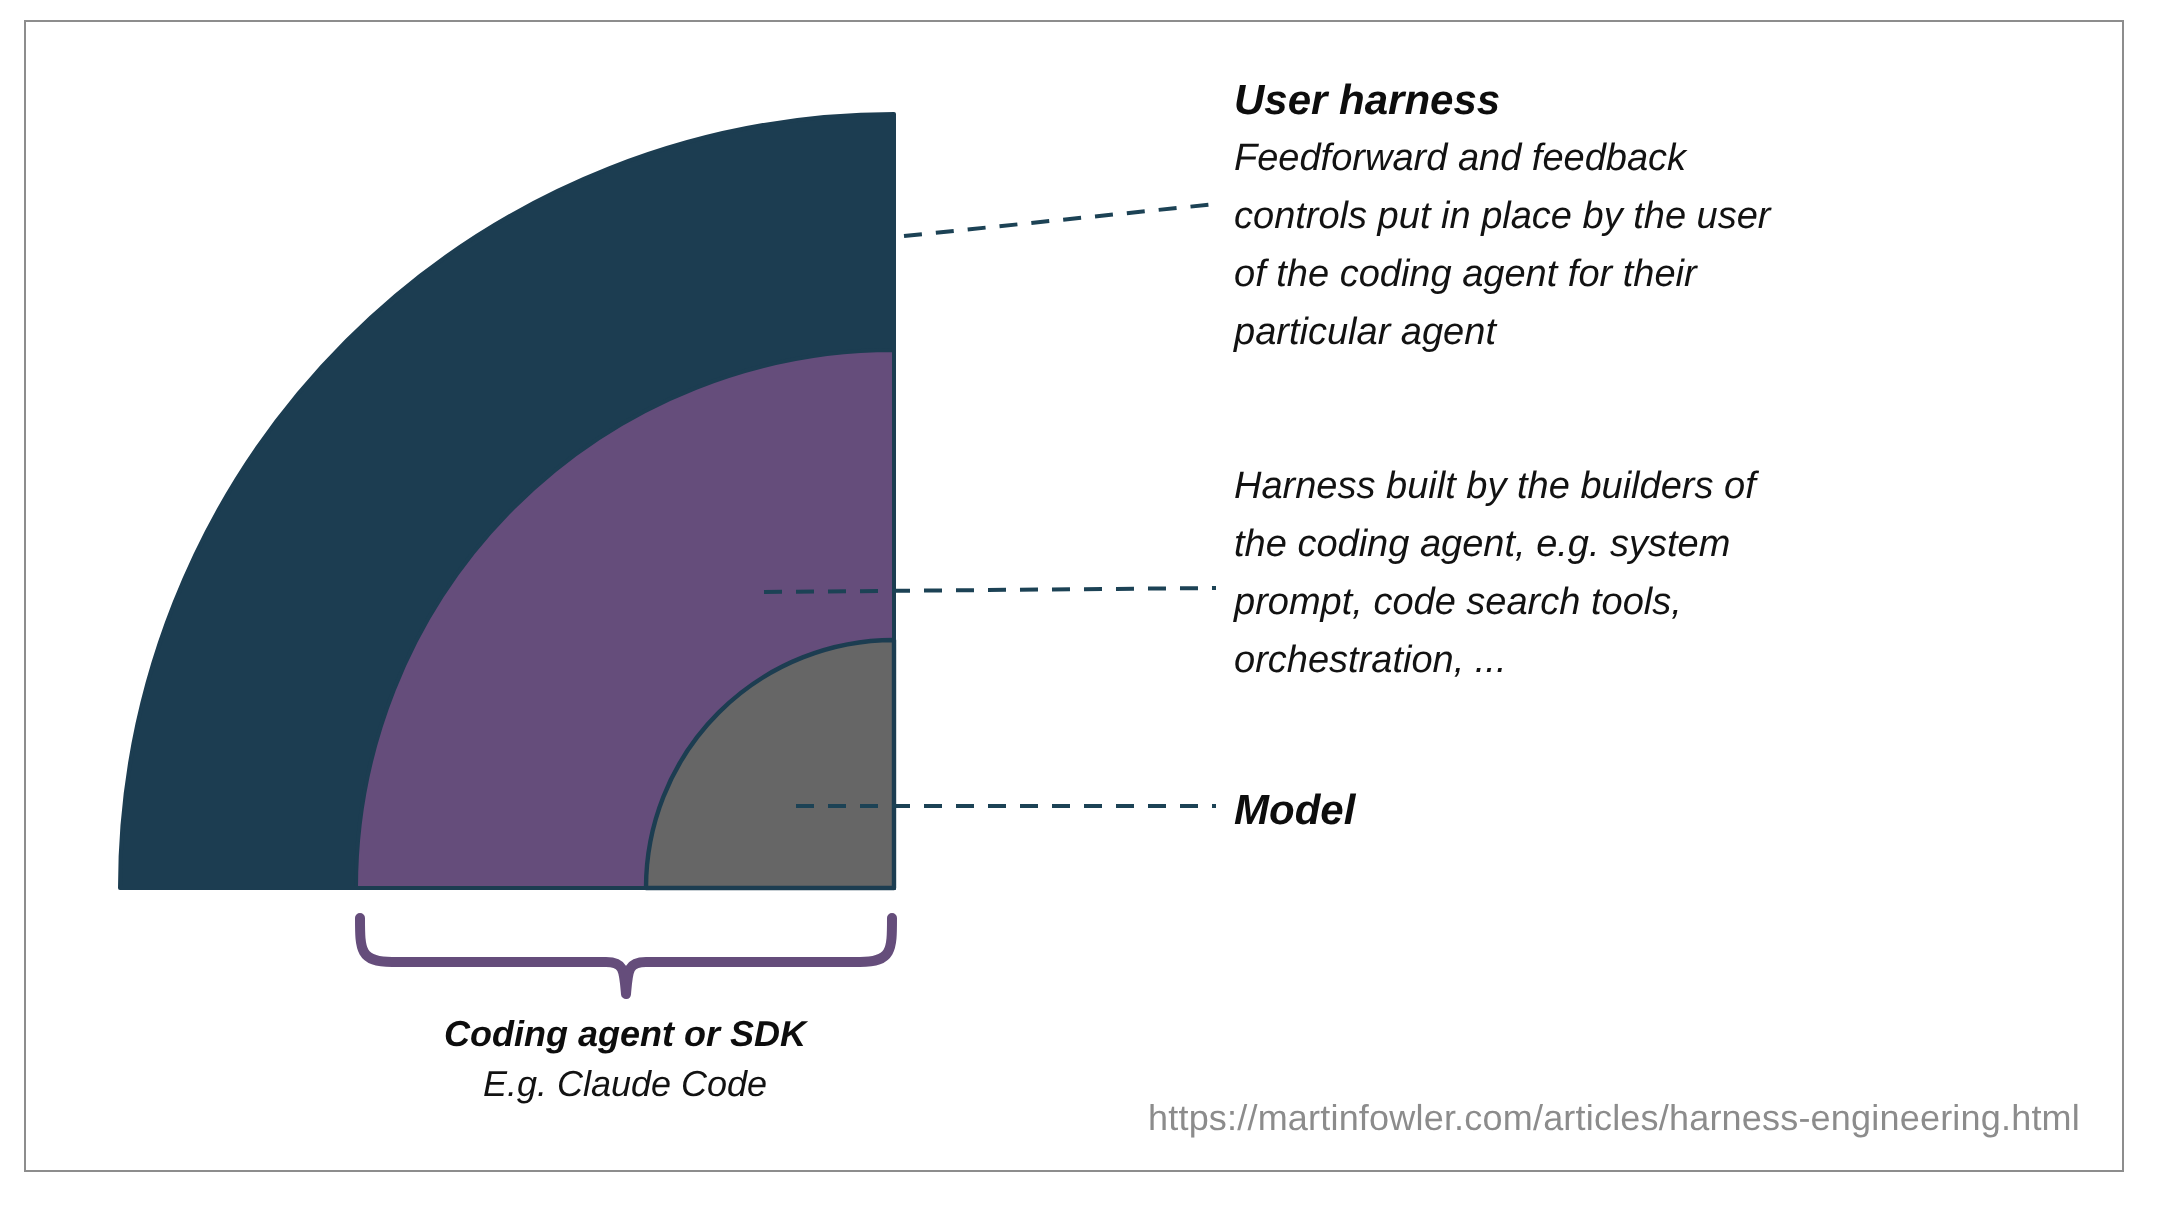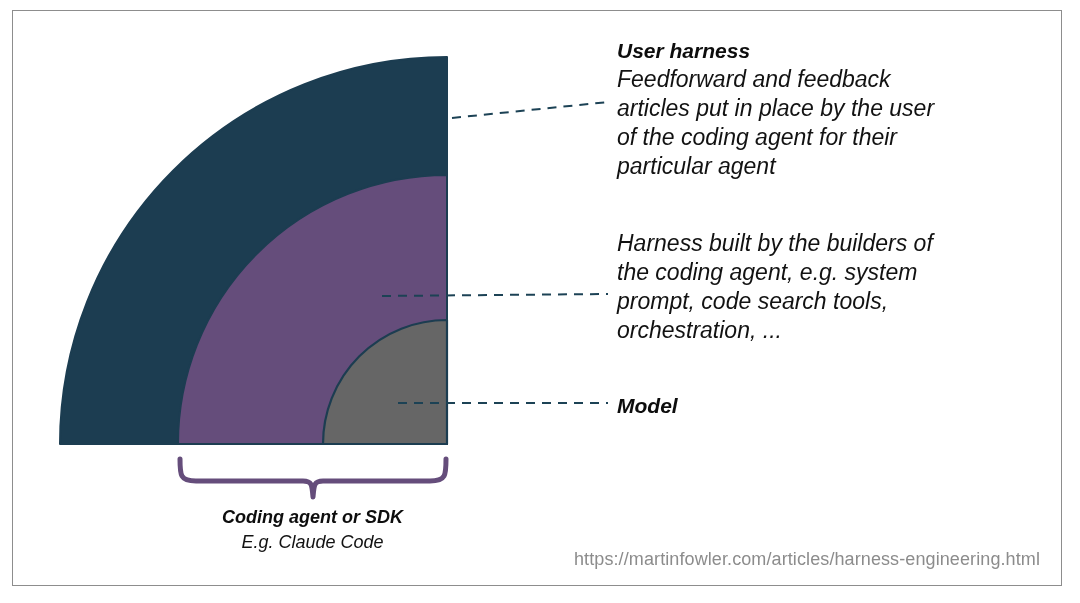--- a/index.html
+++ b/index.html
@@ -43,21 +43,21 @@
     line-height: 29px;
     font-style: italic;
   }
   .lbl-bold {
     font-weight: bold;
     font-size: 21px;
     color: #0d0d0d;
   }
   .lbl-body {
     font-weight: normal;
-    font-size: 23px;
+    font-size: 19px;
     color: #121212;
   }
   #user-harness-block {
     left: 617px;
     top: 36px;
     width: 420px;
   }
   #builder-harness-block {
     left: 617px;
     top: 229px;
@@ -126,21 +126,21 @@
              L 303 481
              C 312 481, 312 485, 313 497
              C 314 485, 314 481, 323 481
              L 430 481
              C 446 481, 446 475, 446 459" fill="none" stroke="#654d7b" stroke-width="5" stroke-linecap="round" stroke-linejoin="round"></path>
   </svg>
 
   <div class="txt-block" id="user-harness-block">
     <div class="lbl-bold">User harness</div>
     <div class="lbl-body">Feedforward and feedback</div>
-    <div class="lbl-body">articles put in place by the user</div>
+    <div class="lbl-body">controls put in place by the user</div>
     <div class="lbl-body">of the coding agent for their</div>
     <div class="lbl-body">particular agent</div>
   </div>
 
   <div class="txt-block" id="builder-harness-block">
     <div class="lbl-body">Harness built by the builders of</div>
     <div class="lbl-body">the coding agent, e.g. system</div>
     <div class="lbl-body">prompt, code search tools,</div>
     <div class="lbl-body">orchestration, ...</div>
   </div>

